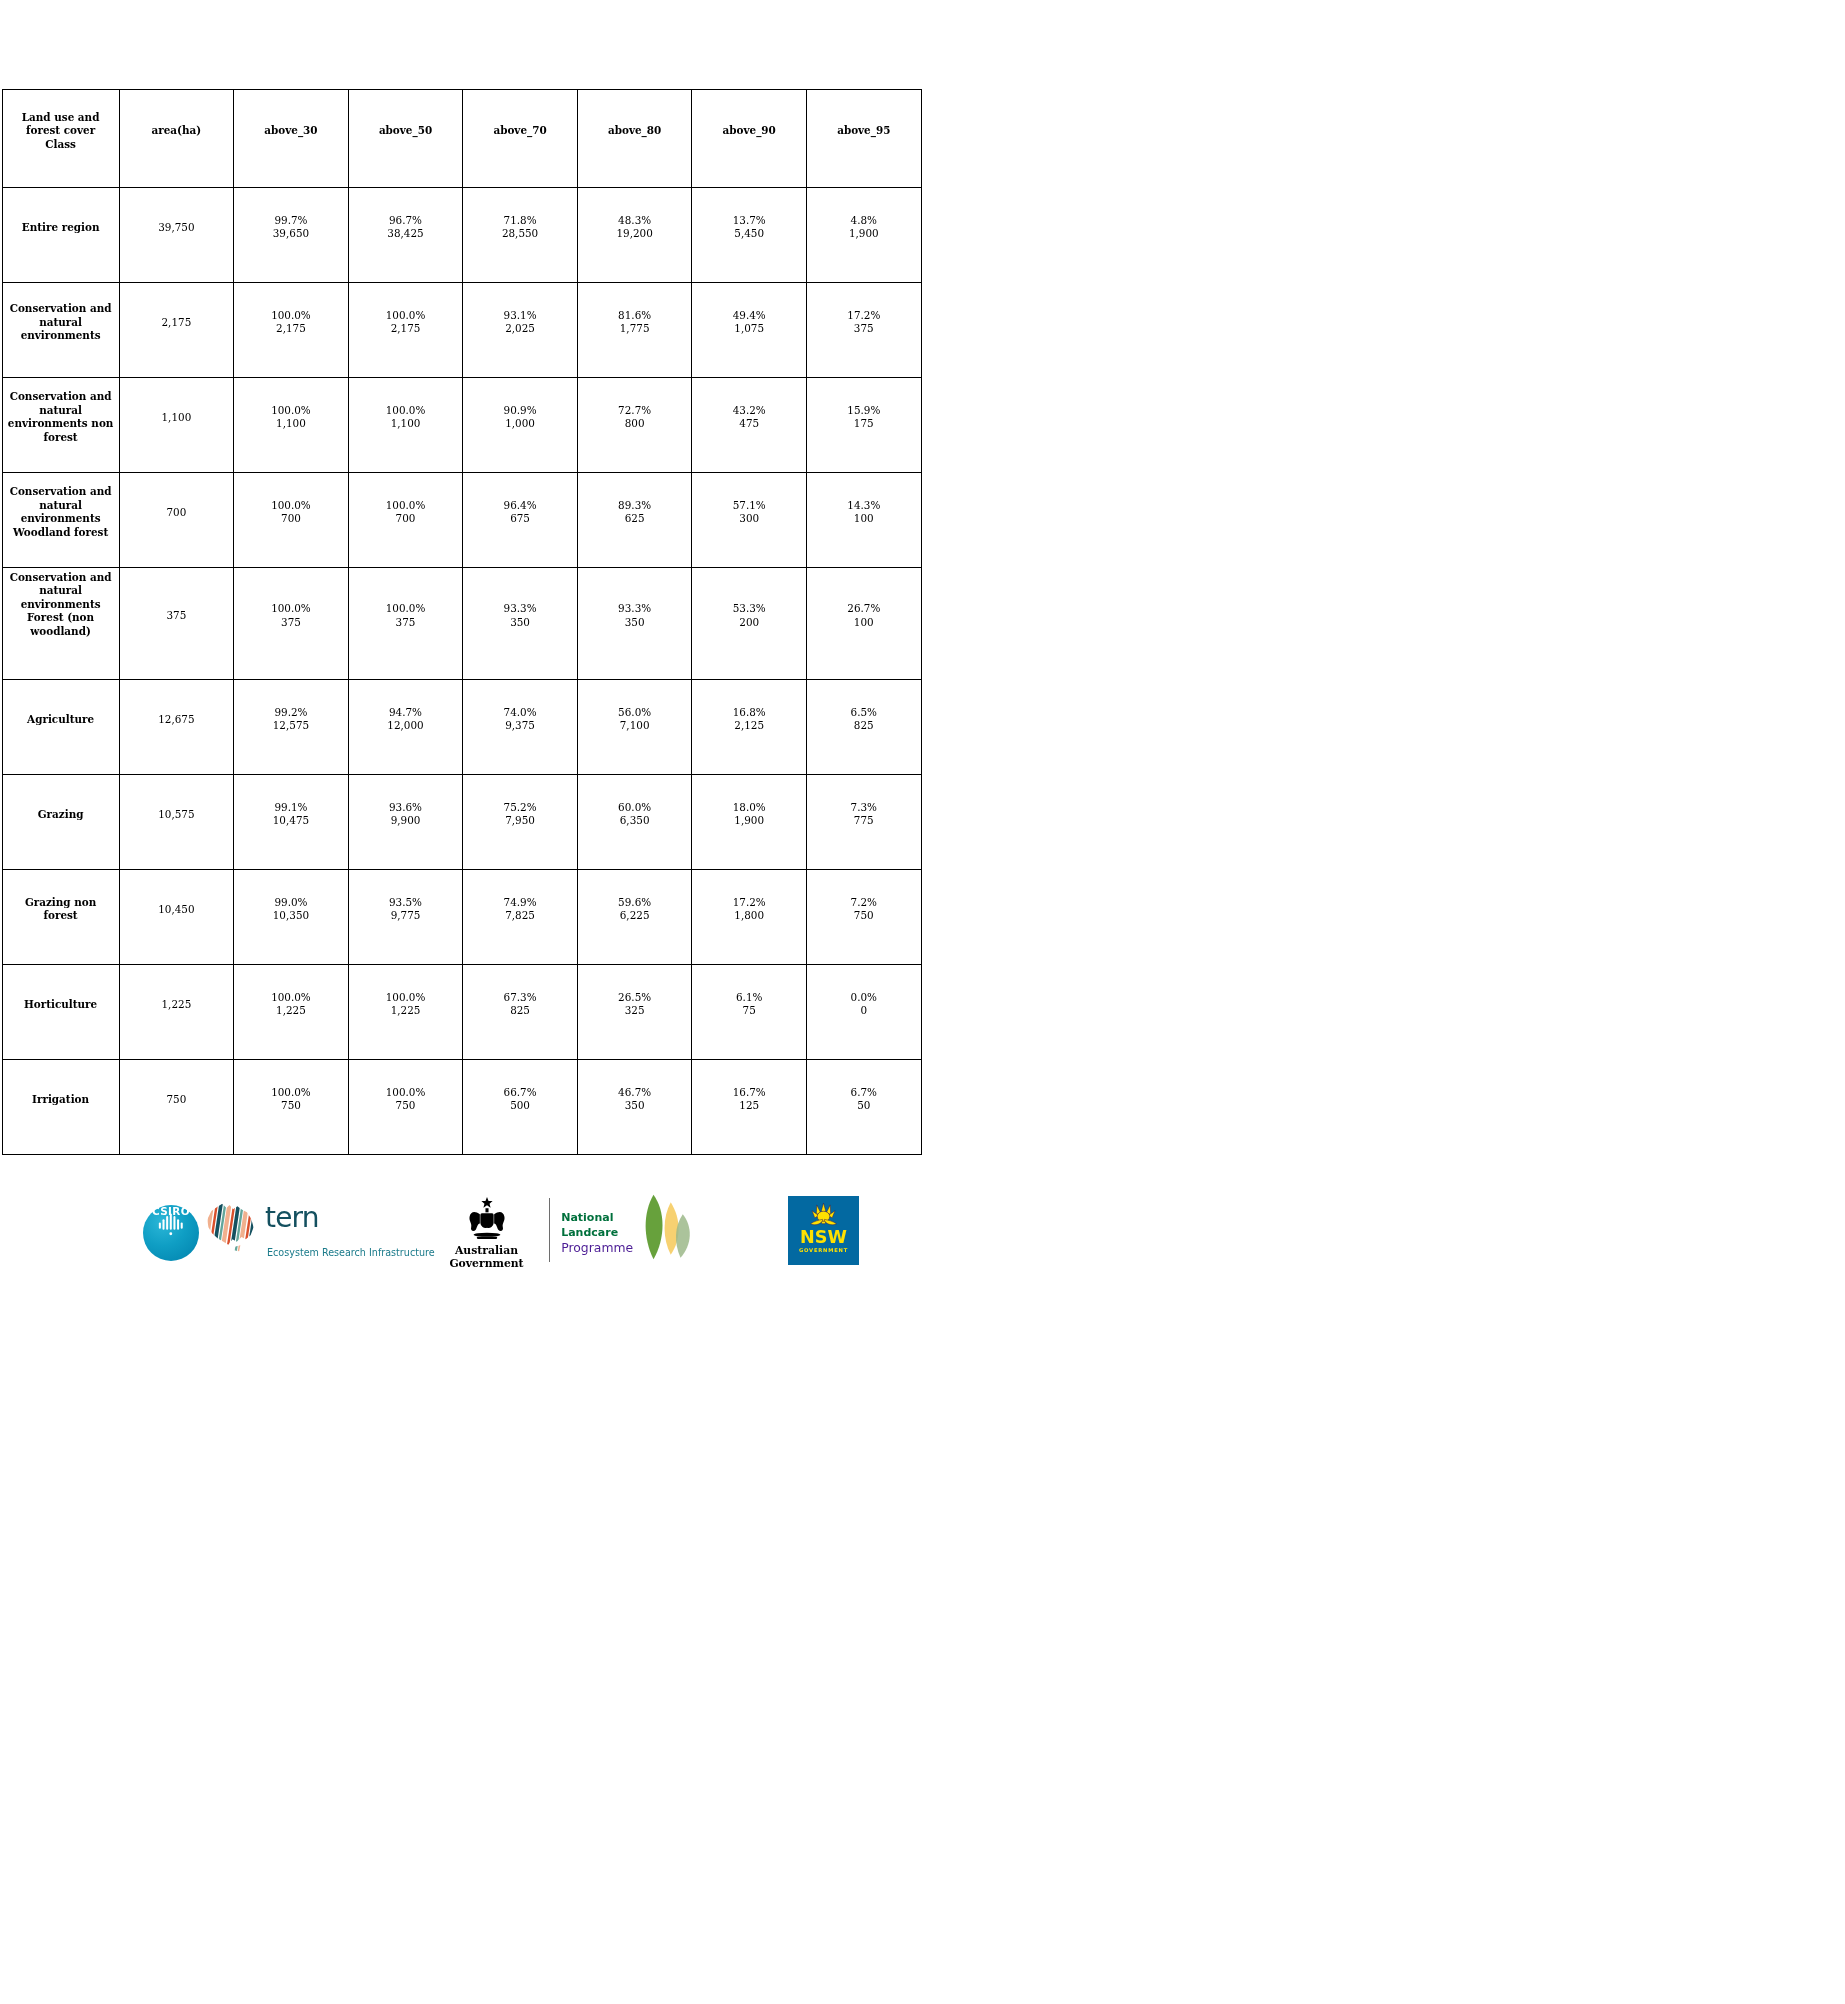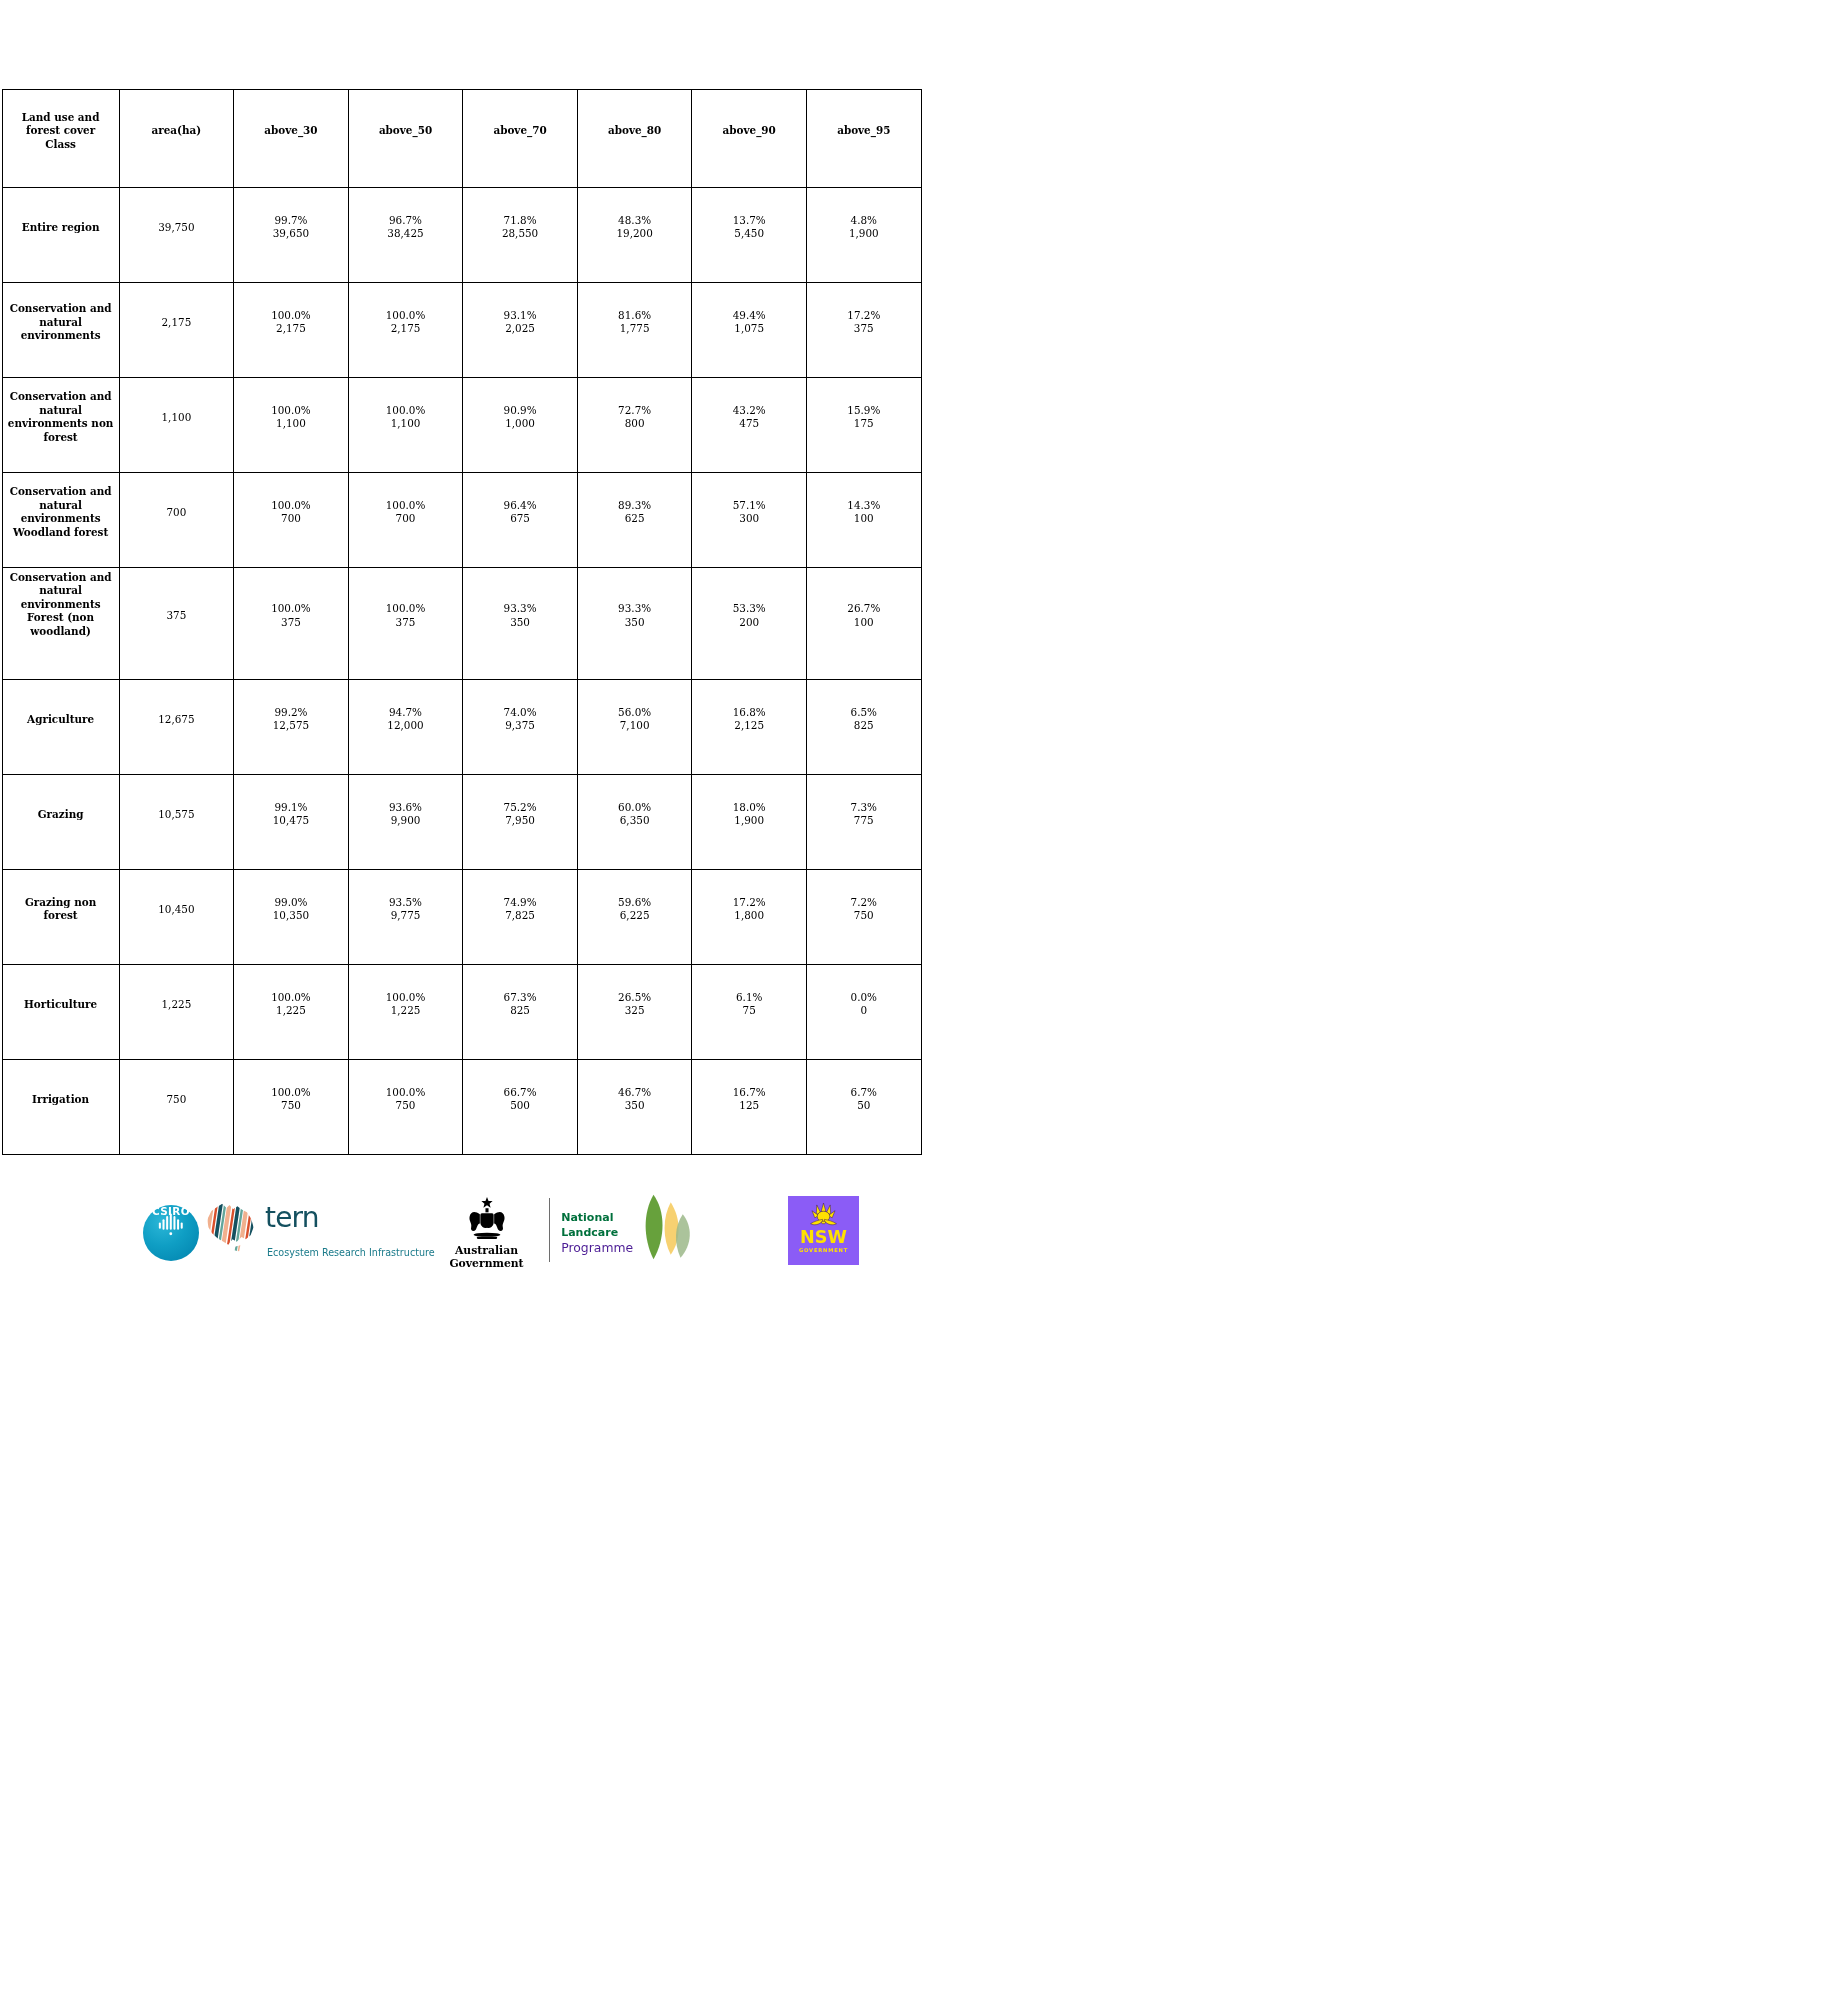--- a/index.html
+++ b/index.html
@@ -50,21 +50,21 @@
   .ausgov-label{font-family:"DejaVu Serif",serif;font-weight:bold;font-size:10.8px;margin-top:0.8px;}
 
   .landcare{position:absolute;left:549px;top:3.2px;height:64px;
             border-left:1.2px solid #6e6e6e;padding-left:11.2px;padding-top:12px;box-sizing:border-box;}
   .landcare .l1,.landcare .l2{font-family:"DejaVu Sans",sans-serif;font-weight:bold;
             font-size:11px;line-height:15px;color:#00703c;}
   .landcare .l3{font-family:"DejaVu Sans",sans-serif;font-weight:normal;
             font-size:12.4px;line-height:15px;color:#4c1d95;}
   .landcare-leaves{position:absolute;left:87px;top:-4.8px;}
 
-  .nsw{position:absolute;left:788px;top:1.2px;width:71px;height:69px;background:#8b5cf6;
+  .nsw{position:absolute;left:788px;top:1.2px;width:71px;height:69px;background:#0369a1;
        display:flex;flex-direction:column;align-items:center;}
   .nsw svg{margin-top:6.4px;}
   .nsw-acronym{font-family:"DejaVu Sans",sans-serif;font-weight:bold;font-size:17.6px;
                line-height:18.4px;color:#ffe100;margin-top:0px;}
   .nsw-label{font-family:"DejaVu Sans",sans-serif;font-weight:bold;font-size:5.2px;
              letter-spacing:0.8px;color:#ffe100;margin-top:0.8px;}
 </style>
 </head>
 <body>
 

